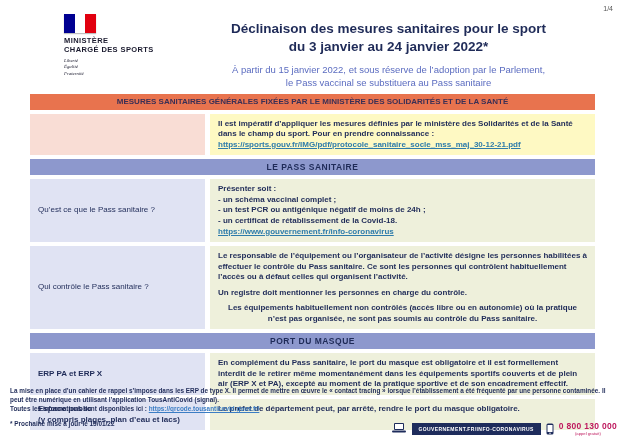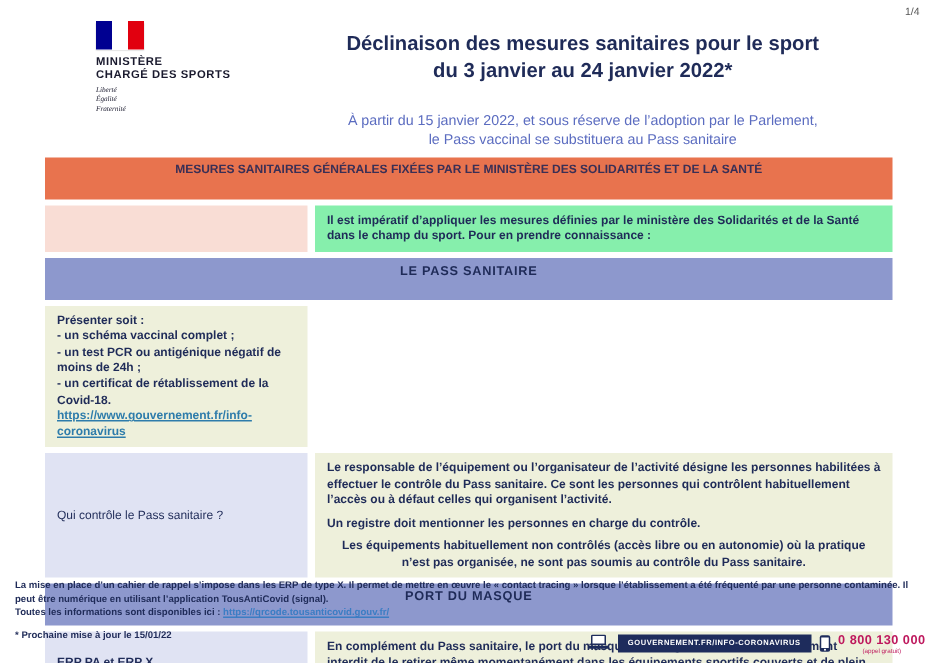--- a/index.html
+++ b/index.html
@@ -17,35 +17,35 @@
   
   .header { display:flex; padding:14px 30px 0 20px; }
   .logo { width:118px; flex:none;margin-left:44px; }
   .flag { width:32px; height:19px; display:block; margin-bottom:3px;
           background:linear-gradient(90deg,#000091 0 34%,#ffffff 34% 66%,#e1000f 66%);
           box-shadow:0 1px 1px rgba(0,0,0,.25); }
   .ministry { font-size:7.5px; font-weight:bold; letter-spacing:.4px; line-height:1.2; color:#1a1a2e; text-transform:uppercase; }
   .motto { font-family:"Liberation Serif", serif; font-style:italic; font-size:4.8px; color:#1a1a2e; line-height:1.35; margin-top:4px; }
   .title-block { flex:1; text-align:center; padding-top:6px; }
   .title { font-size:13.5px; font-weight:bold; color:#1f2b58; line-height:1.3; }
-  .subtitle { font-size:9.5px; color:#5b6cc0; margin-top:19px; line-height:1.4; }
+  .subtitle { font-size:9.5px; color:#5b6cc0; margin-top:8px; line-height:1.4; }
 
   
   .content { padding:0 30px; }
-  .banner { height:28px; line-height:16px; text-align:center; font-weight:bold; margin-top:4px; }
+  .banner { height:16px; line-height:16px; text-align:center; font-weight:bold; margin-top:4px; }
   .banner-orange { background:#e8734e; color:#3a2f55; font-size:8px; }
   .banner-purple { background:#8d98cd; color:#1f2b58; font-size:8.5px; letter-spacing:.5px; }
   .row { display:grid; grid-template-columns:175px 1fr; gap:5px; margin-top:4px; }
   .cell { padding:5px 8px; font-size:8px; line-height:1.32; }
   .cell-left { background:#e0e3f3; display:flex; flex-direction:column; justify-content:center; }
   .cell-left.q { font-weight:normal; }
   .cell-left.b { font-weight:bold; }
   .cell-right { background:#eef0db; font-weight:bold; }
   .cell-pink { background:#f9ddd5; }
-  .cell-peach { background:#86efac; font-weight:bold; }
+  .cell-peach { background:#fef9c3; font-weight:bold; }
   .cell p { margin:0 0 5px 0; }
   .cell p:last-child { margin-bottom:0;text-align:center; }
   a.link { color:#2e7cab; text-decoration:underline; font-weight:bold; cursor:pointer; }
 
   
   .footnote { position:absolute; left:10px; bottom:14px; width:610px; font-size:6.4px; line-height:1.45; color:#1f2b58; font-weight:bold; }
   .footnote .small-link { color:#3b7dc4; }
   .footnote .update { margin-top:5px; }
 
   .bottom-bar { position:absolute; right:8px; bottom:6px; display:flex; align-items:center; gap:5px; }
@@ -86,26 +86,30 @@
 </div>
 
 <div class="content">
 
   <div class="banner banner-orange">MESURES SANITAIRES GÉNÉRALES FIXÉES PAR LE MINISTÈRE DES SOLIDARITÉS ET DE LA SANTÉ</div>
 
   <div class="row">
     <div class="cell cell-pink"></div>
     <div class="cell cell-peach">
       <span>Il est impératif d’appliquer les mesures définies par le ministère des Solidarités et de la Santé dans le champ du sport. Pour en prendre connaissance :</span>
+      <div><a class="link">https://sports.gouv.fr/IMG/pdf/protocole_sanitaire_socle_mss_maj_30-12-21.pdf</a></div>
     </div>
   </div>
 
   <div class="banner banner-purple">LE PASS SANITAIRE</div>
 
   <div class="row">
+    <div class="cell cell-left q">
+      <span>Qu’est ce que le Pass sanitaire ?</span>
+    </div>
     <div class="cell cell-right">
       <div>Présenter soit :</div>
       <div>- un schéma vaccinal complet ;</div>
       <div>- un test PCR ou antigénique négatif de moins de 24h ;</div>
       <div>- un certificat de rétablissement de la Covid-18.</div>
       <div><a class="link">https://www.gouvernement.fr/info-coronavirus</a></div>
     </div>
   </div>
 
   <div class="row">

